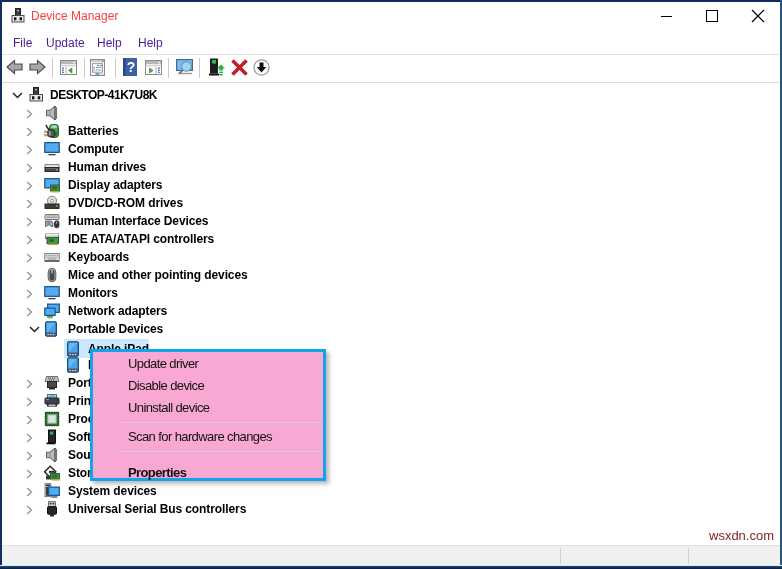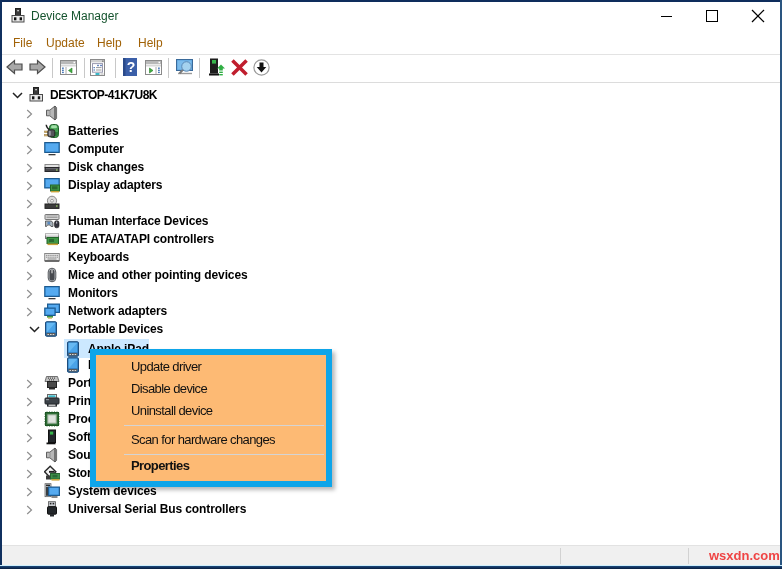--- a/index.html
+++ b/index.html
@@ -6,38 +6,38 @@
 body{width:782px;height:569px;position:relative;overflow:hidden;
   font-family:"Liberation Sans",sans-serif;background:#fff;}
 .abs{position:absolute;}
 
 #btop{left:0;top:0;width:782px;height:2px;background:#0e2d5c;}
 #bleft{left:0;top:0;width:2px;height:569px;background:#10305f;}
 #bright{left:780px;top:0;width:2px;height:569px;background:#2a5580;}
 #bbot1{left:0;top:565px;width:782px;height:1px;background:#cdeefb;}
 #bbot2{left:0;top:566px;width:782px;height:3px;background:linear-gradient(#1d4a7e,#071c3d);}
 
-#title{left:31px;top:9px;font-size:12px;color:#14532d;}
-
-
-.mb{font-size:12px;color:#a16207;top:36px;}
+#title{left:31px;top:9px;font-size:12px;color:#ef4444;}
+
+
+.mb{font-size:12px;color:#4c1d95;top:36px;}
 #mline{left:2px;top:54px;width:778px;height:1px;background:#e3e3e3;}
 #tline{left:2px;top:82px;width:778px;height:1px;background:#dcdcdc;}
 .tsep{top:58px;width:1px;height:20px;background:#c8c8c8;}
 
 #status{left:2px;top:545px;width:778px;height:19px;background:#f0f0f0;border-top:1px solid #e2e2e2;}
 .ssep{top:548px;width:1px;height:16px;background:#d2d2d2;}
-#wsx{top:548px;left:709px;font-size:13px;color:#ef4444;font-weight:bold;}
+#wsx{top:528px;left:709px;font-size:13px;color:#7f1d1d;}
 
 .row{left:2px;width:778px;height:18px;font-size:12px;color:#000;}
 .row span.t{position:absolute;top:0;line-height:18px;letter-spacing:-0.1px;white-space:nowrap;font-weight:bold;}
 .sel{position:absolute;left:62px;top:-1px;width:85px;height:19px;background:#cce8ff;}
 
-#menu{left:90px;top:349px;width:230px;height:126px;background:#fdba74;
-  border:6px solid #0ea5e9;box-shadow:3px 3px 4px rgba(0,0,0,0.28);z-index:50;}
+#menu{left:90px;top:349px;width:230px;height:126px;background:#f9a8d4;
+  border:3px solid #0ea5e9;box-shadow:3px 3px 4px rgba(0,0,0,0.28);z-index:50;}
 #menu .mi{position:absolute;left:35px;height:22px;line-height:22px;font-size:13px;
   letter-spacing:-0.6px;color:#111;white-space:nowrap;}
 #menu .sep{position:absolute;left:28px;right:2px;height:1px;background:#d4d4d4;}
 svg{position:absolute;}
 </style>
 </head>
 <body>
 <div class="abs" id="btop"></div>
 <div class="abs" id="bleft"></div>
 <div class="abs" id="bright"></div>
@@ -196,21 +196,21 @@
 <div class="abs row" style="top:158px">
     <svg style="left:24px;top:5px" width="7" height="10" viewBox="0 0 7 10">
       <path d="M1.2 1 L5.5 5 L1.2 9" fill="none" stroke="#8f8f8f" stroke-width="1.2"></path>
     </svg>
     <svg style="left:42px;top:1px" width="16" height="16" viewBox="0 0 16 16">
       <rect x="1" y="5.5" width="14" height="3" fill="#e2e2e2" stroke="#8a8a8a"></rect>
  <rect x="1" y="8.5" width="14" height="4" fill="#46464a" stroke="#26262a"></rect>
  <line x1="2" y1="9.6" x2="14" y2="9.6" stroke="#6a6a70"></line>
  <rect x="12" y="10.4" width="1.6" height="1.2" fill="#9fd468"></rect>
     </svg>
-    <span class="t" style="left:66px">Disk changes</span>
+    <span class="t" style="left:66px">Human drives</span>
   </div>
 <div class="abs row" style="top:176px">
     <svg style="left:24px;top:5px" width="7" height="10" viewBox="0 0 7 10">
       <path d="M1.2 1 L5.5 5 L1.2 9" fill="none" stroke="#8f8f8f" stroke-width="1.2"></path>
     </svg>
     <svg style="left:42px;top:1px" width="16" height="16" viewBox="0 0 16 16">
       <rect x="0.7" y="1.5" width="14.6" height="9.5" fill="#2e7fc2" stroke="#1d5a8f"></rect>
  <rect x="1.7" y="2.5" width="12.6" height="7.5" fill="#55aaf0"></rect>
  <rect x="6.5" y="8" width="9" height="6" fill="#3f9746" stroke="#22662a"></rect>
  <rect x="8" y="9.3" width="5.5" height="3" fill="#2a6a32"></rect>
@@ -221,20 +221,21 @@
 <div class="abs row" style="top:194px">
     <svg style="left:24px;top:5px" width="7" height="10" viewBox="0 0 7 10">
       <path d="M1.2 1 L5.5 5 L1.2 9" fill="none" stroke="#8f8f8f" stroke-width="1.2"></path>
     </svg>
     <svg style="left:42px;top:1px" width="16" height="16" viewBox="0 0 16 16">
       <circle cx="8" cy="5.8" r="4.6" fill="#dcdcdc" stroke="#8a8a8a"></circle>
  <circle cx="8" cy="5.8" r="1.4" fill="#fff" stroke="#9a9a9a"></circle>
  <rect x="1" y="9" width="14" height="4.4" fill="#3c3c3c" stroke="#222"></rect>
  <rect x="12" y="10.4" width="1.6" height="1.2" fill="#9fd468"></rect>
     </svg>
+    <span class="t" style="left:66px">DVD/CD-ROM drives</span>
   </div>
 <div class="abs row" style="top:212px">
     <svg style="left:24px;top:5px" width="7" height="10" viewBox="0 0 7 10">
       <path d="M1.2 1 L5.5 5 L1.2 9" fill="none" stroke="#8f8f8f" stroke-width="1.2"></path>
     </svg>
     <svg style="left:42px;top:1px" width="16" height="16" viewBox="0 0 16 16">
       <rect x="1" y="1.5" width="14" height="5" rx="0.5" fill="#d8d8d8" stroke="#777"></rect>
  <line x1="2.5" y1="3" x2="13.5" y2="3" stroke="#888" stroke-width="0.7"></line>
  <line x1="2.5" y1="4.5" x2="13.5" y2="4.5" stroke="#888" stroke-width="0.7"></line>
  <path d="M1.5 8 h6 l1.5 2 v3.5 h-2 l-1 -1.5 h-2.5 l-1 1.5 h-1 Z" fill="#a8b2ba" stroke="#3a3a3a" stroke-width="0.7"></path>
@@ -478,19 +479,19 @@
     <span class="t" style="left:66px">Universal Serial Bus controllers</span>
   </div>
 
 <div class="abs" id="menu">
   <div class="mi" style="top:1px">Update driver</div>
   <div class="mi" style="top:23px">Disable device</div>
   <div class="mi" style="top:45px">Uninstall device</div>
   <div class="sep" style="top:70px"></div>
   <div class="mi" style="top:74px">Scan for hardware changes</div>
   <div class="sep" style="top:99px"></div>
-  <div class="mi" style="top:100px;font-weight:bold">Properties</div>
+  <div class="mi" style="top:110px;font-weight:bold">Properties</div>
 </div>
 
 <div class="abs" id="status"></div>
 <div class="abs ssep" style="left:560px"></div>
 <div class="abs ssep" style="left:688px"></div>
 <div class="abs" id="wsx">wsxdn.com</div>
 
 </body></html>

